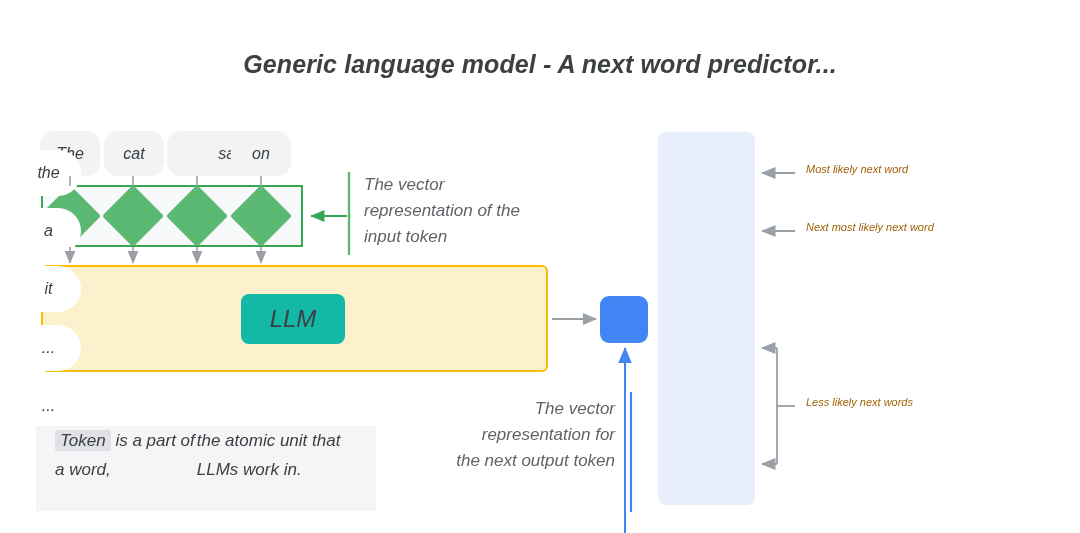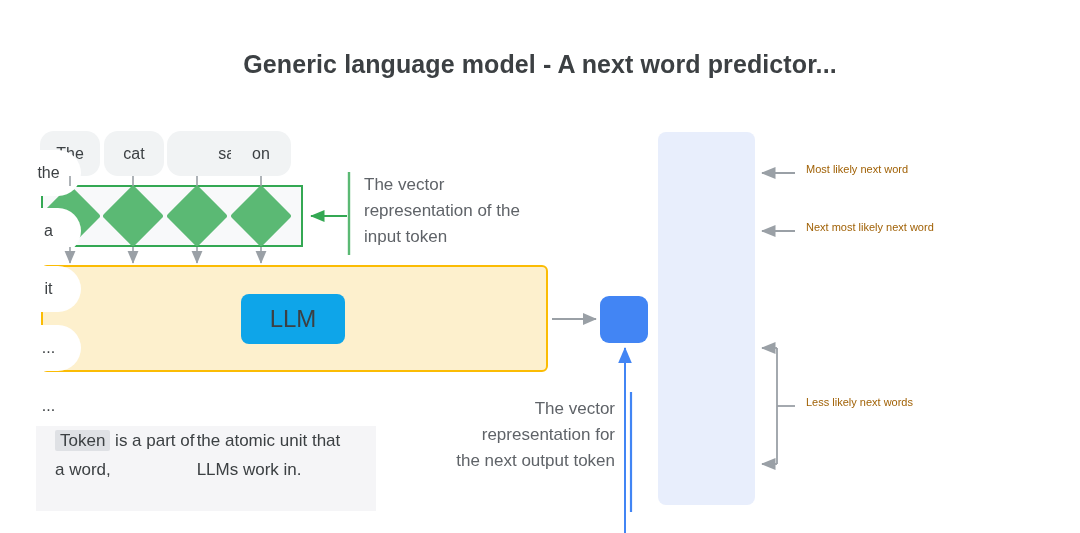--- a/index.html
+++ b/index.html
@@ -4,21 +4,21 @@
 <style>
   html,body{margin:0;padding:0;}
   body{
     width:1080px;height:533px;
     background:#ffffff;
     font-family:"Liberation Sans", sans-serif;
     color:#3c4043;
     overflow:hidden;
     position:relative;
   }
-  .stage{position:absolute;inset:0;}
+  .stage{position:absolute;inset:0;font-style:italic;}
 
   
   .title{
     position:absolute;left:0;top:50px;width:1080px;
     text-align:center;
     font-size:25px;font-weight:700;color:#3c4043;
     letter-spacing:.1px;
   }
 
   
@@ -49,21 +49,21 @@
   
   .llmbox{
     position:absolute;left:41px;top:265px;width:507px;height:107px;
     background:#fdf0cd;
     border:2px solid #fbbc04;
     border-radius:6px;
     box-sizing:border-box;
   }
   .llmchip{
     position:absolute;left:241px;top:294px;width:104px;height:50px;
-    background:#0ea5e9;
+    background:#14b8a6;
     border-radius:8px;
     display:flex;align-items:center;justify-content:center;
     font-size:24px;color:#3c4043;
   }
 
   
   .bluesq{
     position:absolute;left:600px;top:296px;width:48px;height:47px;
     background:#4285f4;
     border-radius:9px;

